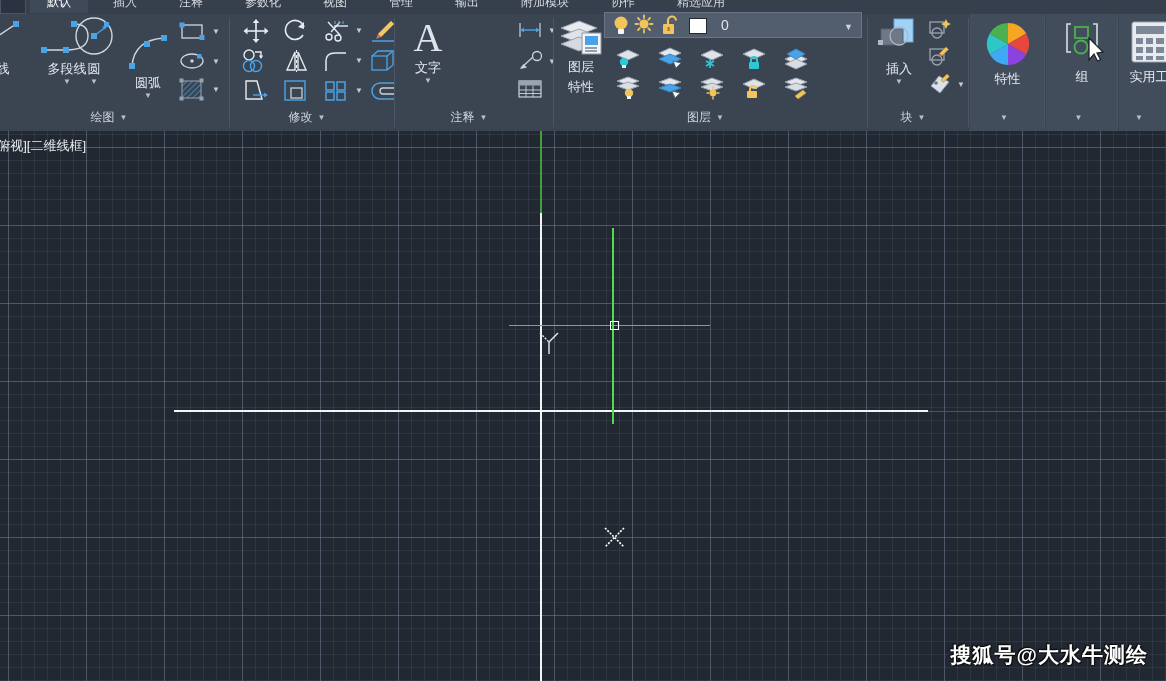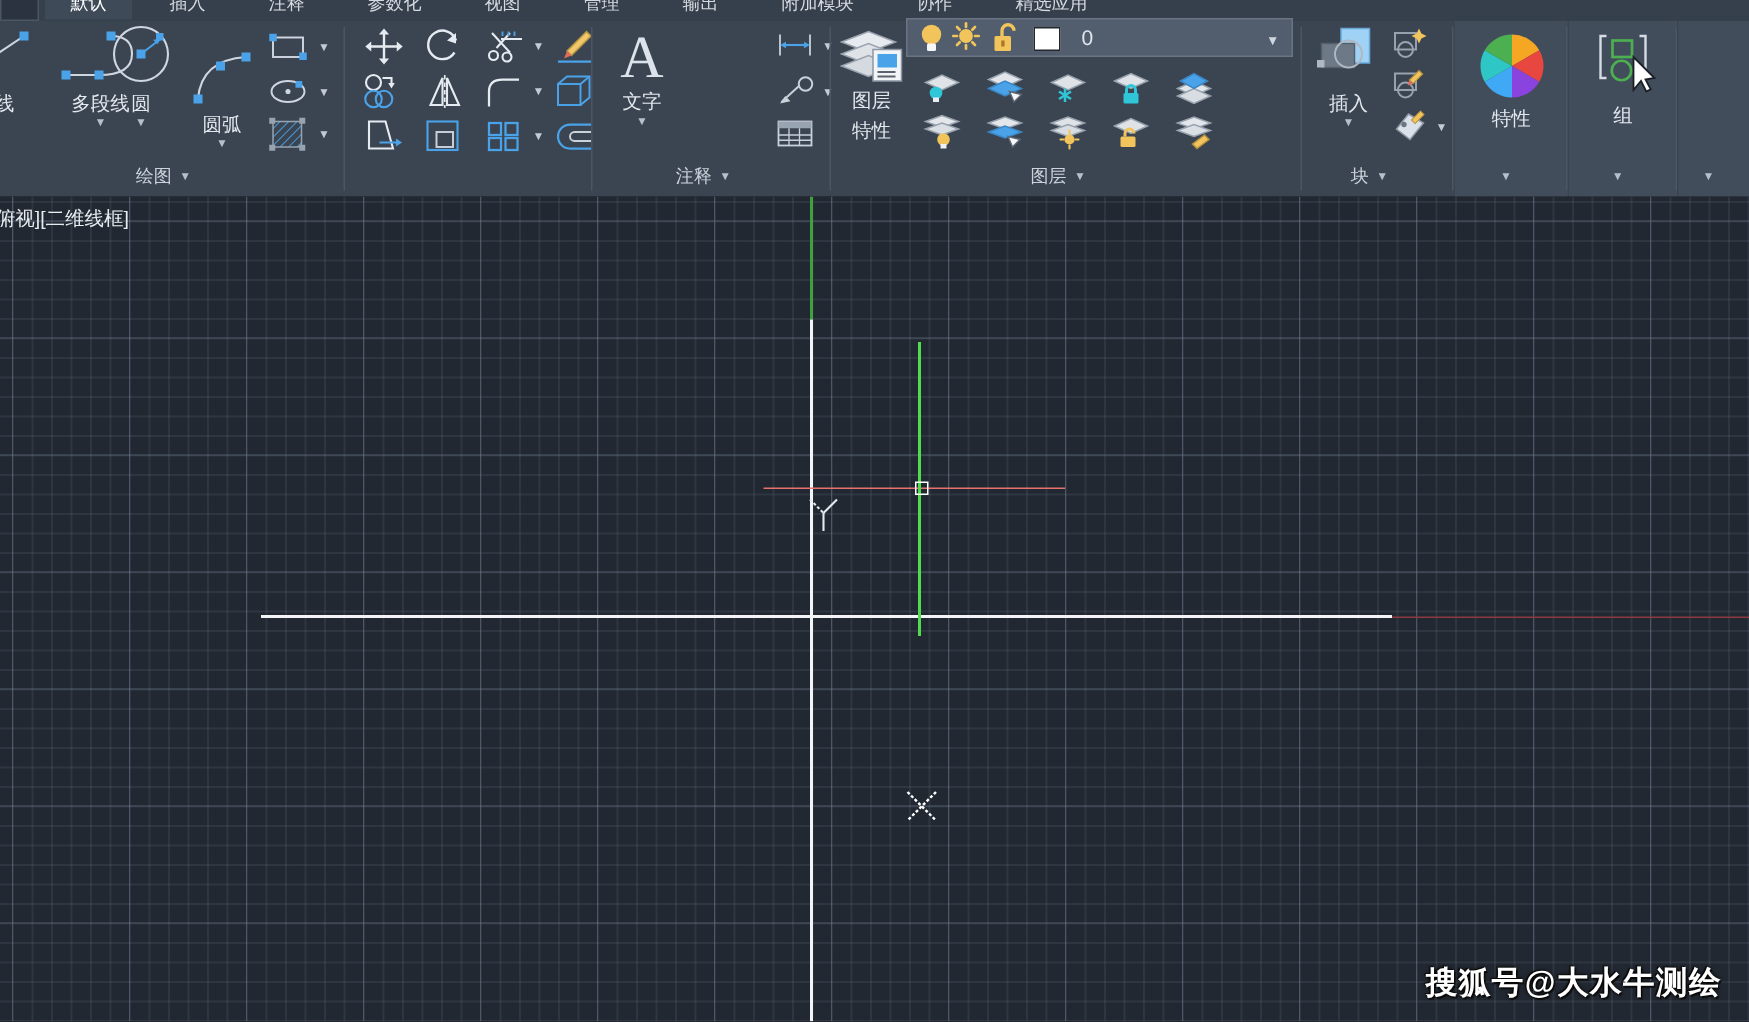--- a/index.html
+++ b/index.html
@@ -296,20 +296,23 @@
           </svg>
         </div>
         <span class="dropcaret" style="left:124px;top:72px;">▼</span>
         <div class="smbtn" style="left:138px;top:64px;">
           <svg width="28" height="26" viewBox="0 0 28 26">
             <path d="M25 5 H11 A8 8 0 0 0 11 21 H25" fill="none" stroke="#4aa3e8" stroke-width="1.5"></path>
             <path d="M25 10 H14 A3 3 0 0 0 14 16 H25" fill="none" stroke="#c9d1db" stroke-width="1.3"></path>
           </svg>
         </div>
       </div>
+      <div class="ptitle">
+        <span>修改</span><span class="caret">▼</span>
+      </div>
       <div class="sep"></div>
     </div>
 
     <div class="panel" id="panel-annot">
       <div class="pbody">
         <div class="bigbtn" style="left:4px;top:3px;width:56px;">
           <svg class="ico" width="52" height="40" viewBox="0 0 52 40">
             <text x="26" y="34" font-family="Liberation Serif, serif" font-size="40" fill="#dde3ea" text-anchor="middle">A</text>
           </svg>
           <span class="lbl">文字</span>
@@ -569,20 +572,40 @@
           <span class="lbl">组</span>
         </div>
       </div>
       <div class="ptitle">
         <span class="caret">▼</span>
       </div>
       <div class="sep"></div>
     </div>
 
     <div class="panel" id="panel-util">
+      <div class="pbody">
+        <div class="bigbtn" style="left:0px;top:6px;width:60px;">
+          <svg class="ico" width="42" height="46" viewBox="0 0 42 46">
+            <rect x="4" y="2" width="36" height="40" rx="2" fill="#e8ecf0" stroke="#9aa4b0"></rect>
+            <rect x="8" y="6" width="28" height="8" fill="#7e8896"></rect>
+            <g fill="#7e8896">
+              <rect x="8" y="18" width="7" height="6"></rect>
+                <rect x="18" y="18" width="7" height="6"></rect>
+                <rect x="28" y="18" width="8" height="6"></rect>
+              <rect x="8" y="27" width="7" height="6"></rect>
+                <rect x="18" y="27" width="7" height="6"></rect>
+                <rect x="28" y="27" width="8" height="6"></rect>
+              <rect x="8" y="36" width="7" height="4"></rect>
+                <rect x="18" y="36" width="7" height="4"></rect>
+                <rect x="28" y="36" width="8" height="4"></rect>
+              </g>
+          </svg>
+          <span class="lbl">实用工</span>
+        </div>
+      </div>
       <div class="ptitle">
         <span class="caret">▼</span>
       </div>
     </div>
   </div>
 
   <div class="canvas">
     <div class="gridlayer"></div>
 
     <div class="vplabel">[-][俯视][二维线框]</div>

